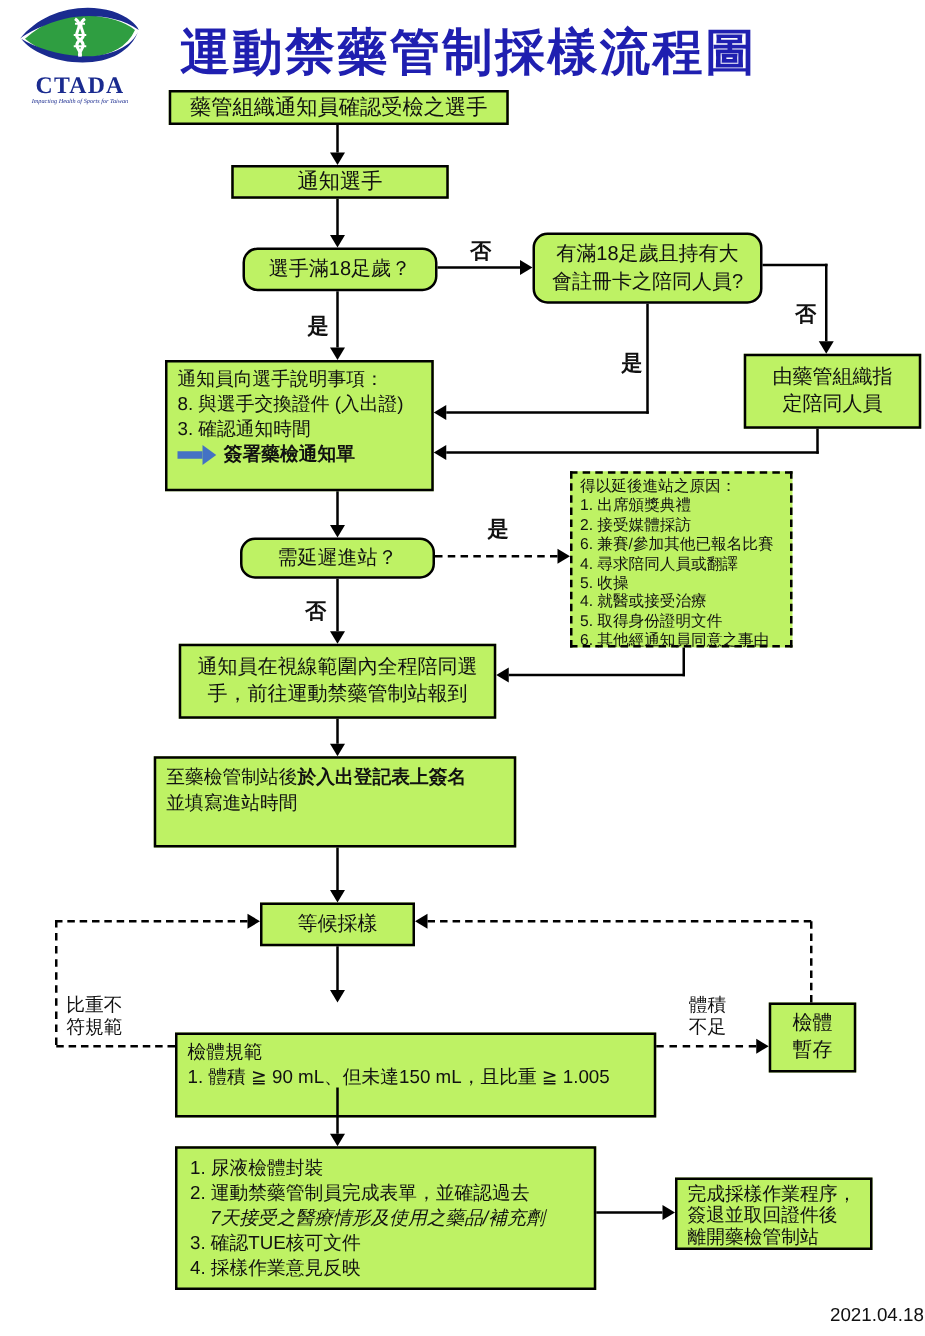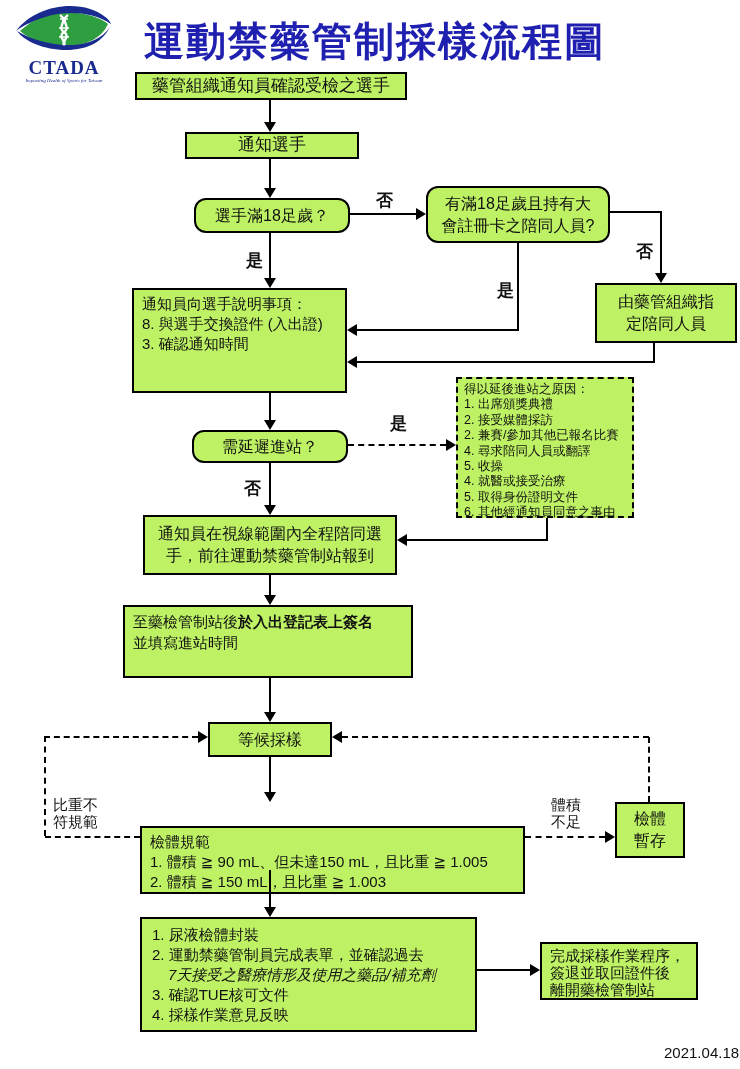--- a/index.html
+++ b/index.html
@@ -83,29 +83,32 @@
   <div class="box decision pre" style="left:426px;top:186px;width:184px;height:57px;">有滿18足歲且持有大
 會註冊卡之陪同人員?</div>
 
   <div class="box pre" style="left:595px;top:283px;width:142px;height:60px;">由藥管組織指
 定陪同人員</div>
 
   <div class="box leftbox" style="left:132px;top:288px;width:215px;height:105px;padding:4px 8px;">
     <div class="explain-line">通知員向選手說明事項：</div>
     <div class="explain-line">8. 與選手交換證件 (入出證)</div>
     <div class="explain-line">3. 確認通知時間</div>
+    <div class="explain-line bold">
+      <span class="blue-arrow"><span class="shaft"></span><span class="head"></span></span><span>簽署藥檢通知單</span>
+    </div>
   </div>
 
   <div class="box decision" style="left:192px;top:430px;width:156px;height:33px;">需延遲進站？</div>
 
   <div class="box dashedbox" style="left:456px;top:377px;width:178px;height:141px;padding:3px 6px;font-size:12.5px;line-height:15.4px;">
     <div>得以延後進站之原因：</div>
     <div>1. 出席頒獎典禮</div>
     <div>2. 接受媒體採訪</div>
-    <div>2. 兼賽/參加其他已報名比賽</div>
+    <div>6. 兼賽/參加其他已報名比賽</div>
     <div>4. 尋求陪同人員或翻譯</div>
     <div>5. 收操</div>
     <div>4. 就醫或接受治療</div>
     <div>5. 取得身份證明文件</div>
     <div>6. 其他經通知員同意之事由</div>
   </div>
 
   <div class="box pre" style="left:143px;top:515px;width:254px;height:60px;">通知員在視線範圍內全程陪同選
 手，前往運動禁藥管制站報到</div>
 
@@ -114,21 +117,20 @@
       <span>至藥檢管制站後</span><span class="bold">於入出登記表上簽名</span>
     </div>
     <div>並填寫進站時間</div>
   </div>
 
   <div class="box" style="left:208px;top:722px;width:124px;height:35px;">等候採樣</div>
 
   <div class="box leftbox" style="left:140px;top:802px;width:385px;height:68px;padding:4px 8px;font-size:15px;line-height:20px;margin-top:24px;">
     <div>檢體規範</div>
     <div>1. 體積 ≧ 90 mL、但未達150 mL，且比重 ≧ 1.005</div>
-    <div>2. 體積 ≧ 150 mL，且比重 ≧ 1.003</div>
   </div>
 
   <div class="box pre" style="left:615px;top:802px;width:70px;height:56px;">檢體
 暫存</div>
 
   <div class="box leftbox" style="left:140px;top:917px;width:337px;height:115px;padding:6px 10px;font-size:15px;line-height:20px;">
     <div>1. 尿液檢體封裝</div>
     <div>2. 運動禁藥管制員完成表單，並確認過去</div>
     <div style="padding-left:16px;font-style:italic;">7天接受之醫療情形及使用之藥品/補充劑</div>
     <div>3. 確認TUE核可文件</div>

